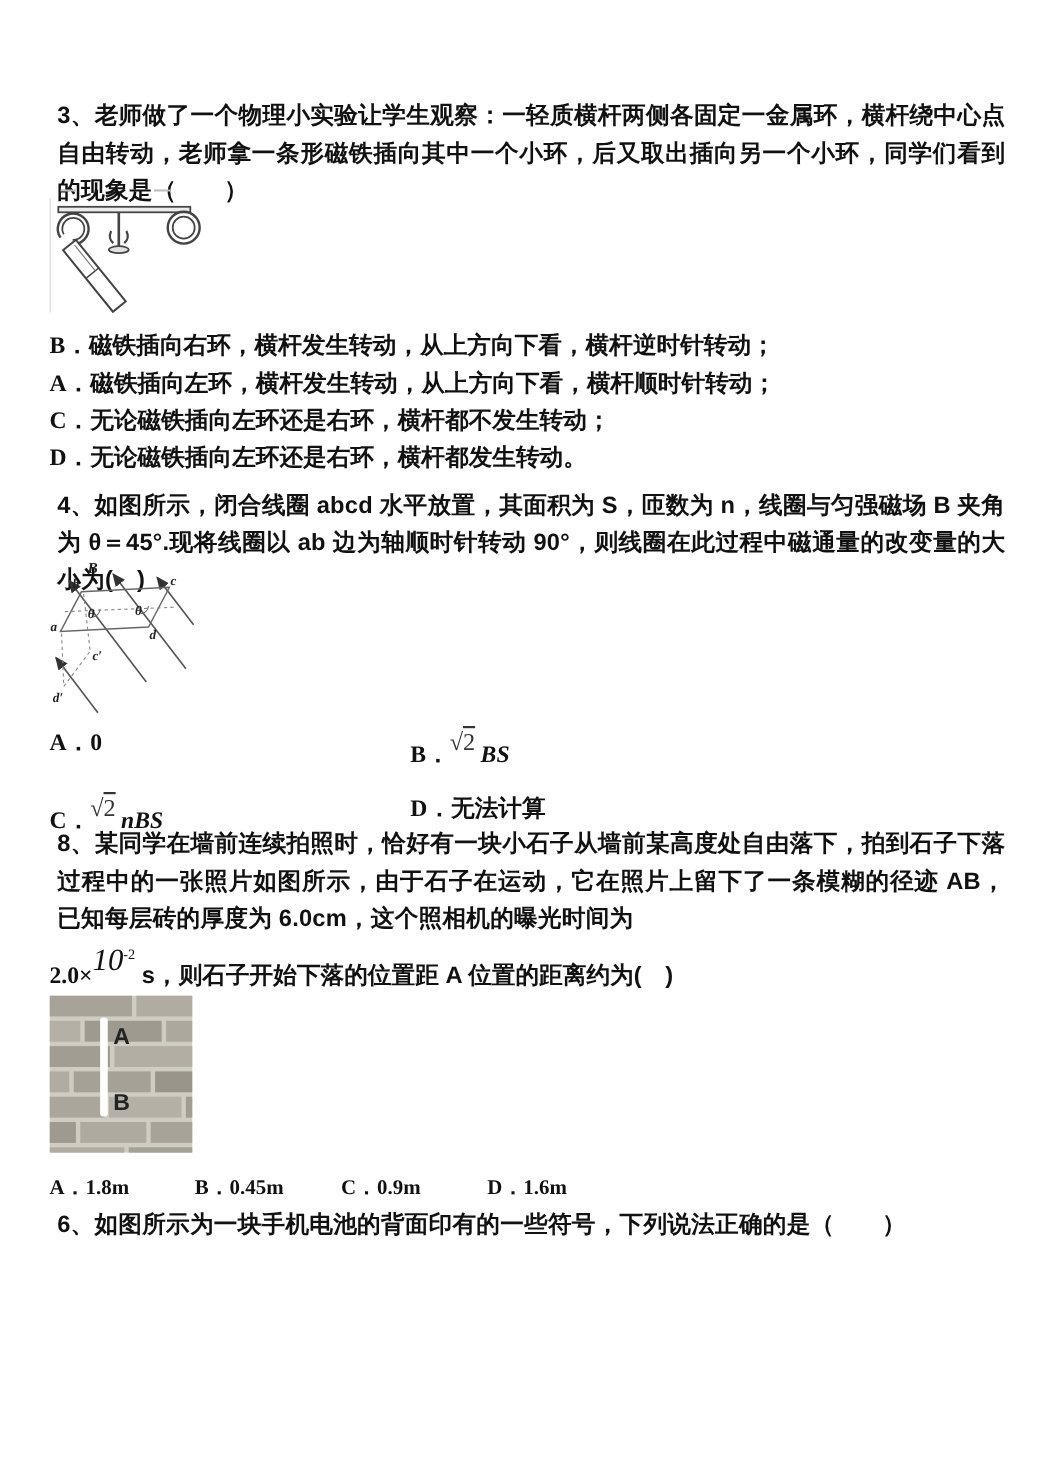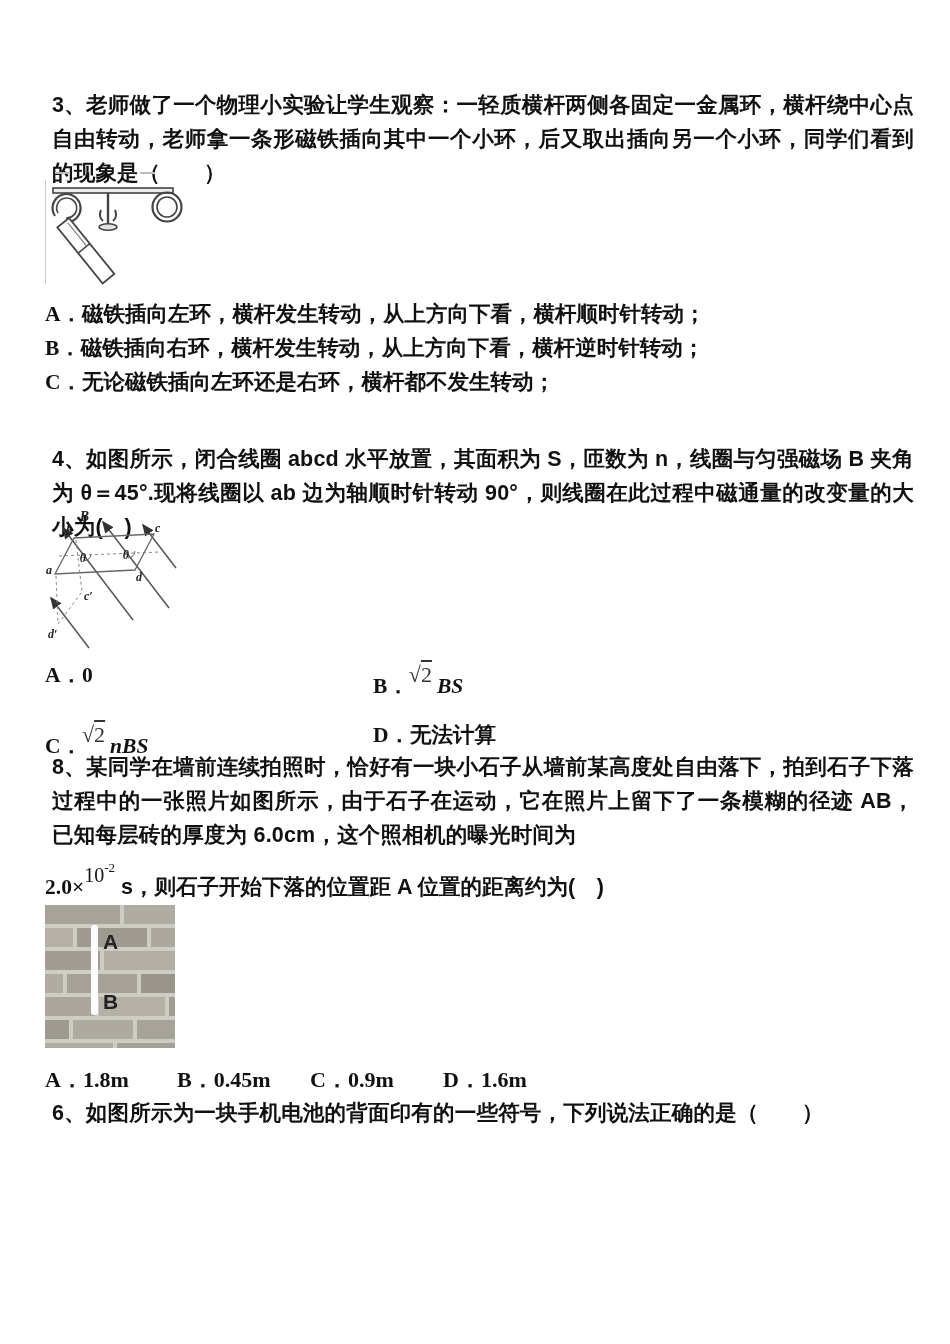--- a/index.html
+++ b/index.html
@@ -18,23 +18,23 @@
   .formula-row{position:absolute;left:45px;height:46px;line-height:46px;font-size:21.5px;}
   .formula-item{position:absolute;top:0;white-space:nowrap;}
   .rad-wrap{
     font-family:"Liberation Serif",serif;font-weight:400;font-size:22px;
     color:#333;vertical-align:11px;
   }
   .radicand{text-decoration:overline;}
   .var{font-family:"Liberation Serif",serif;font-weight:700;font-style:italic;margin-left:5px;}
   .plain-serif{font-family:"Liberation Serif",serif;font-weight:700;}
   .eq-raise{font-family:"Liberation Serif",serif;font-weight:400;}
-  .eq-base{font-size:20px;vertical-align:12px;letter-spacing:0;}
+  .eq-base{font-size:28px;vertical-align:12px;letter-spacing:0;font-style:italic;}
   .eq-sup{font-size:13px;vertical-align:22px;}
-  .q5row{position:absolute;height:32px;line-height:32px;font-size:22px;}
+  .q5row{position:absolute;height:32px;line-height:32px;font-size:19px;}
   .q5opt{position:absolute;top:0;white-space:nowrap;font-family:"Liberation Serif",serif;}
   svg{display:block;}
   .figtext{font-family:"Liberation Serif",serif;font-style:italic;fill:#222;}
 </style>
 </head>
 <body>
 
 <div class="abs qtext" style="top:88px;">3、老师做了一个物理小实验让学生观察：一轻质横杆两侧各固定一金属环，横杆绕中心点自由转动，老师拿一条形磁铁插向其中一个小环，后又取出插向另一个小环，同学们看到的现象是（　　）</div>
 
 <svg class="abs" style="left:45px;top:172px;" width="140" height="118" viewBox="0 0 140 118">
@@ -62,23 +62,24 @@
   </g>
 
   <g transform="translate(24,46) rotate(51)">
     <rect x="0" y="0" width="72" height="15" fill="#ffffff" stroke="#444" stroke-width="1.8"></rect>
     <line x1="33" y1="0" x2="33" y2="15" stroke="#444" stroke-width="1.4"></line>
     <line x1="3" y1="4" x2="33" y2="4" stroke="#777" stroke-width="1"></line>
   </g>
 </svg>
 
 <div class="abs" style="left:45px;top:297px;">
+  <div class="opt-row"><span class="opt-label">B．</span><span>磁铁插向右环，横杆发生转动，从上方向下看，横杆逆时针转动；</span></div>
   <div class="opt-row"><span class="opt-label">A．</span><span>磁铁插向左环，横杆发生转动，从上方向下看，横杆顺时针转动；</span></div>
-  <div class="opt-row"><span class="opt-label">B．</span><span>磁铁插向右环，横杆发生转动，从上方向下看，横杆逆时针转动；</span></div>
   <div class="opt-row"><span class="opt-label">C．</span><span>无论磁铁插向左环还是右环，横杆都不发生转动；</span></div>
+  <div class="opt-row"><span class="opt-label">D．</span><span>无论磁铁插向左环还是右环，横杆都发生转动。</span></div>
 </div>
 
 <div class="abs qtext" style="top:442px;">4、如图所示，闭合线圈 abcd 水平放置，其面积为 S，匝数为 n，线圈与匀强磁场 B 夹角为 θ＝45°.现将线圈以 ab 边为轴顺时针转动 90°，则线圈在此过程中磁通量的改变量的大小为(　)</div>
 
 <svg class="abs" style="left:45px;top:508px;" width="132" height="142" viewBox="0 0 132 142">
   <defs>
     <marker id="ah" orient="auto" markerWidth="9" markerHeight="8" refX="7" refY="3.5">
       <path d="M0,0 L8,3.5 L0,7 Z" fill="#333"></path>
     </marker>
   </defs>

